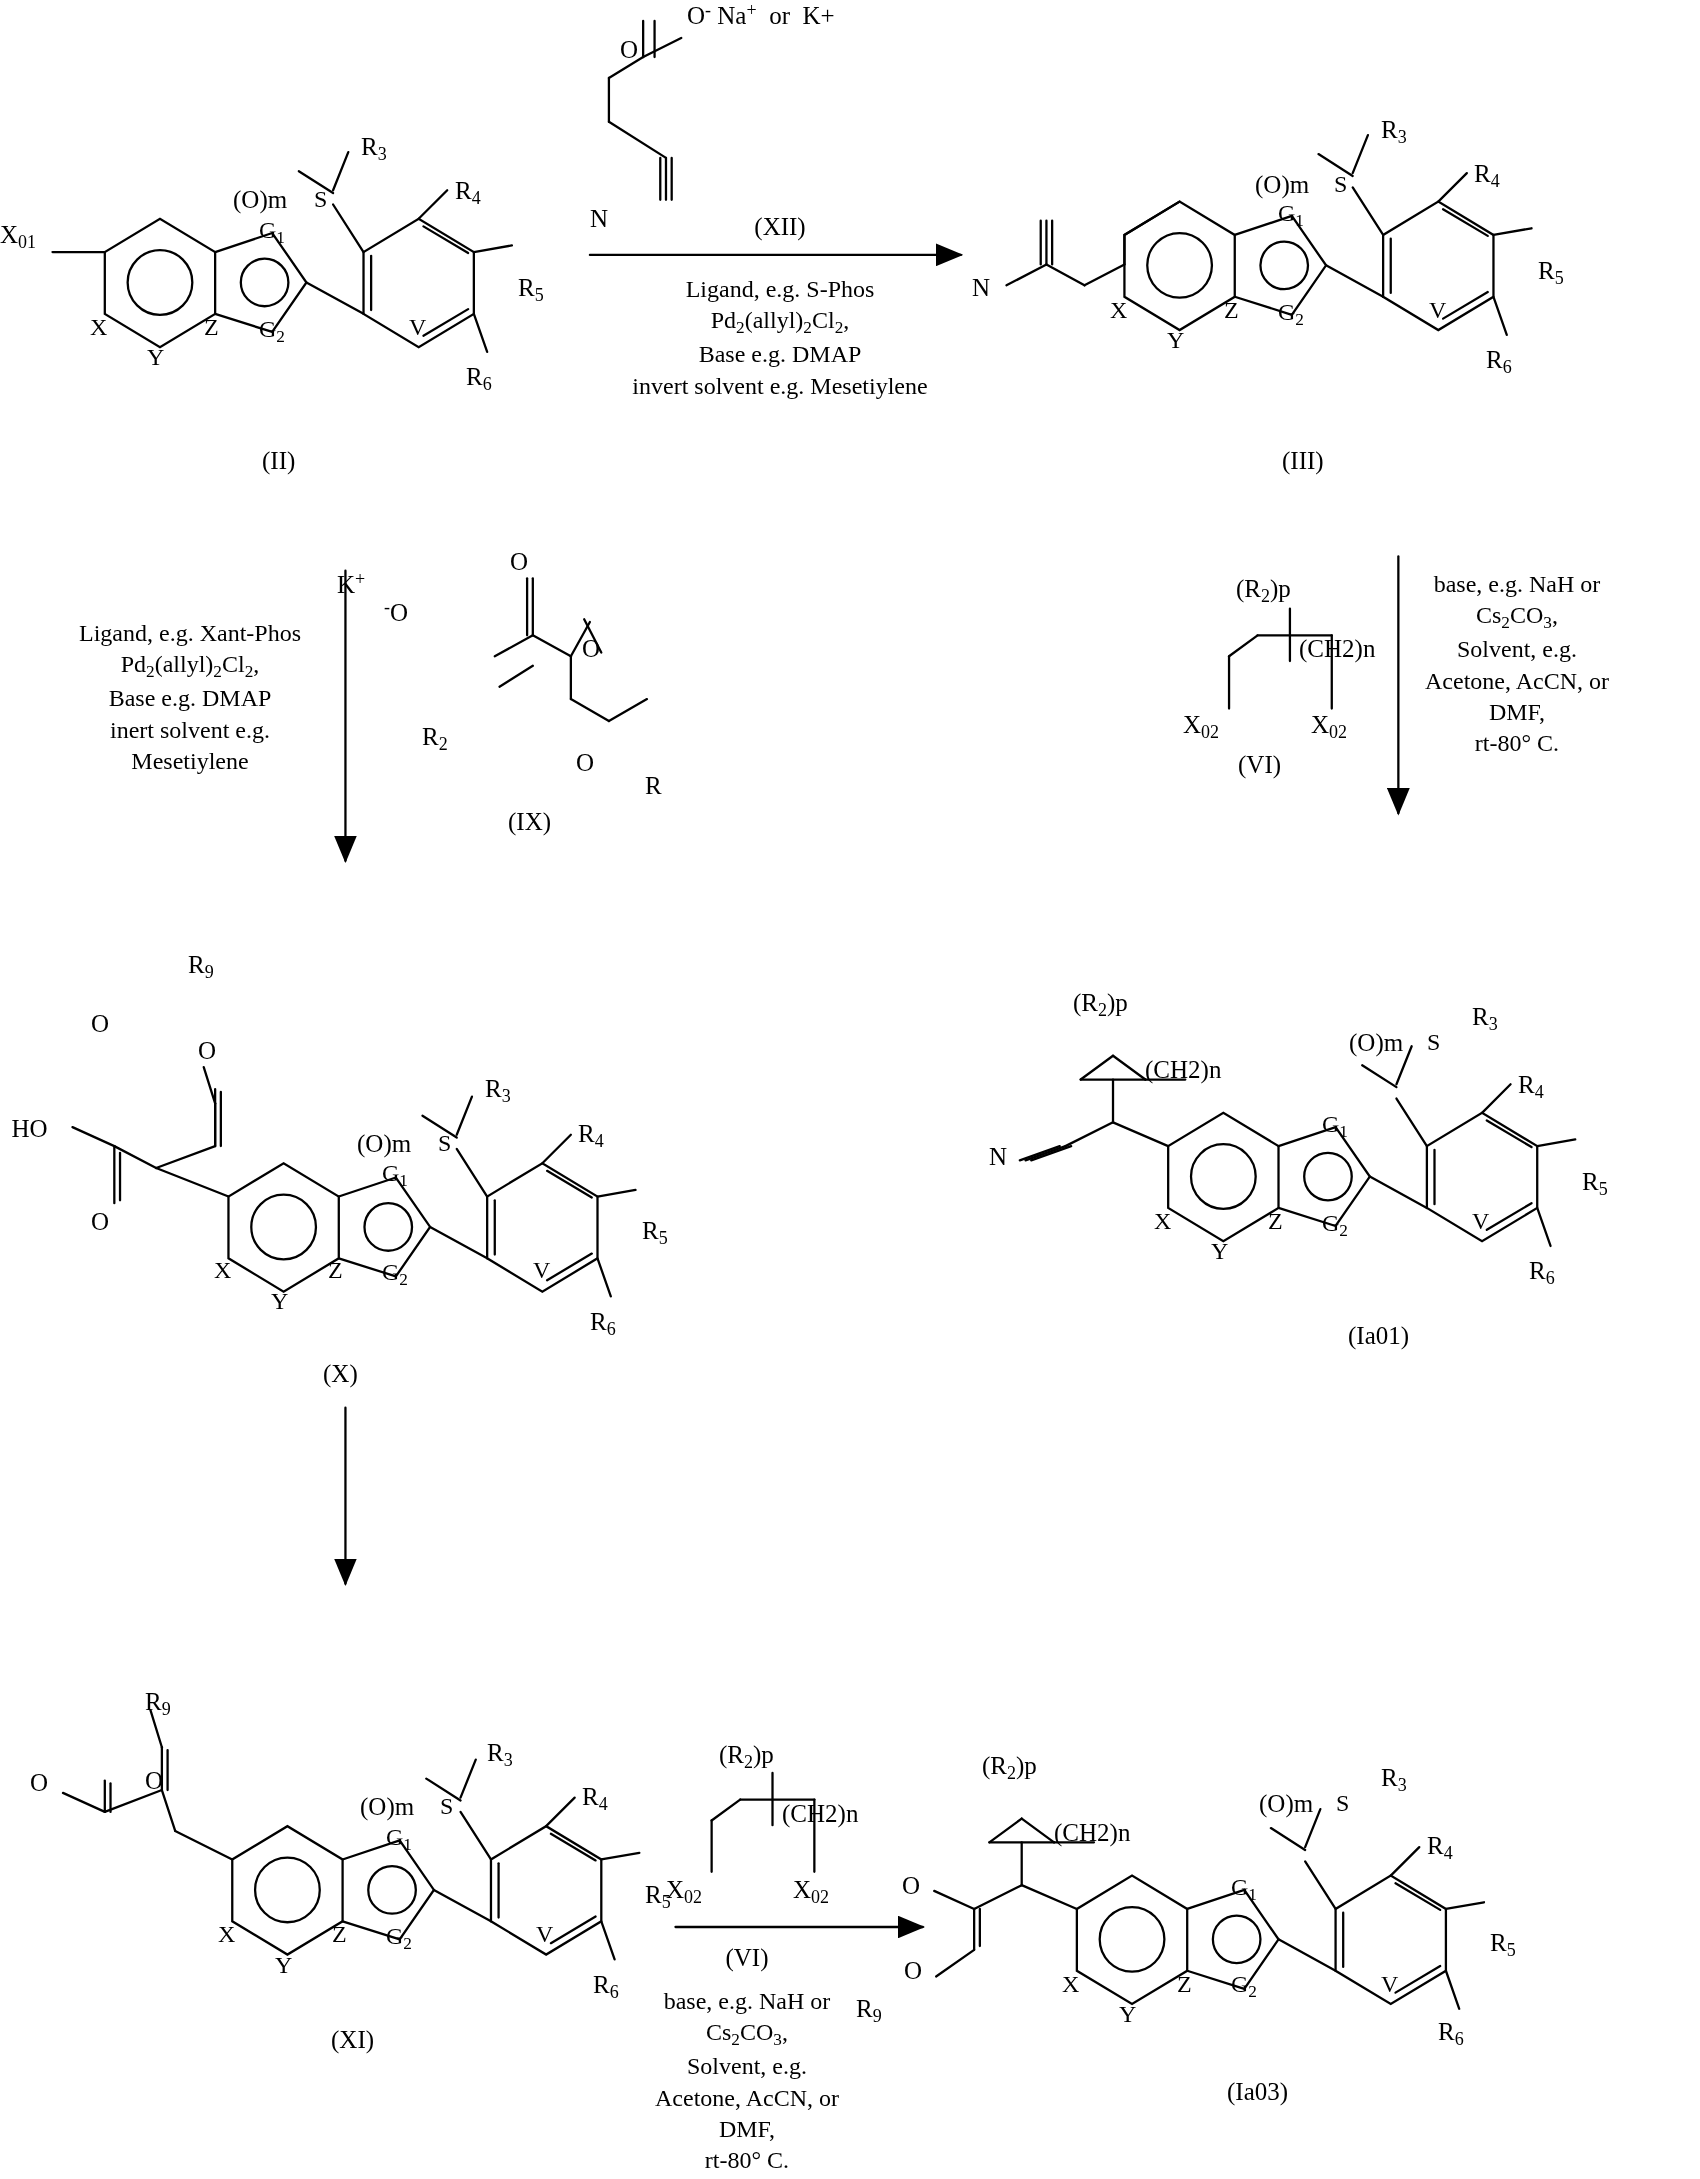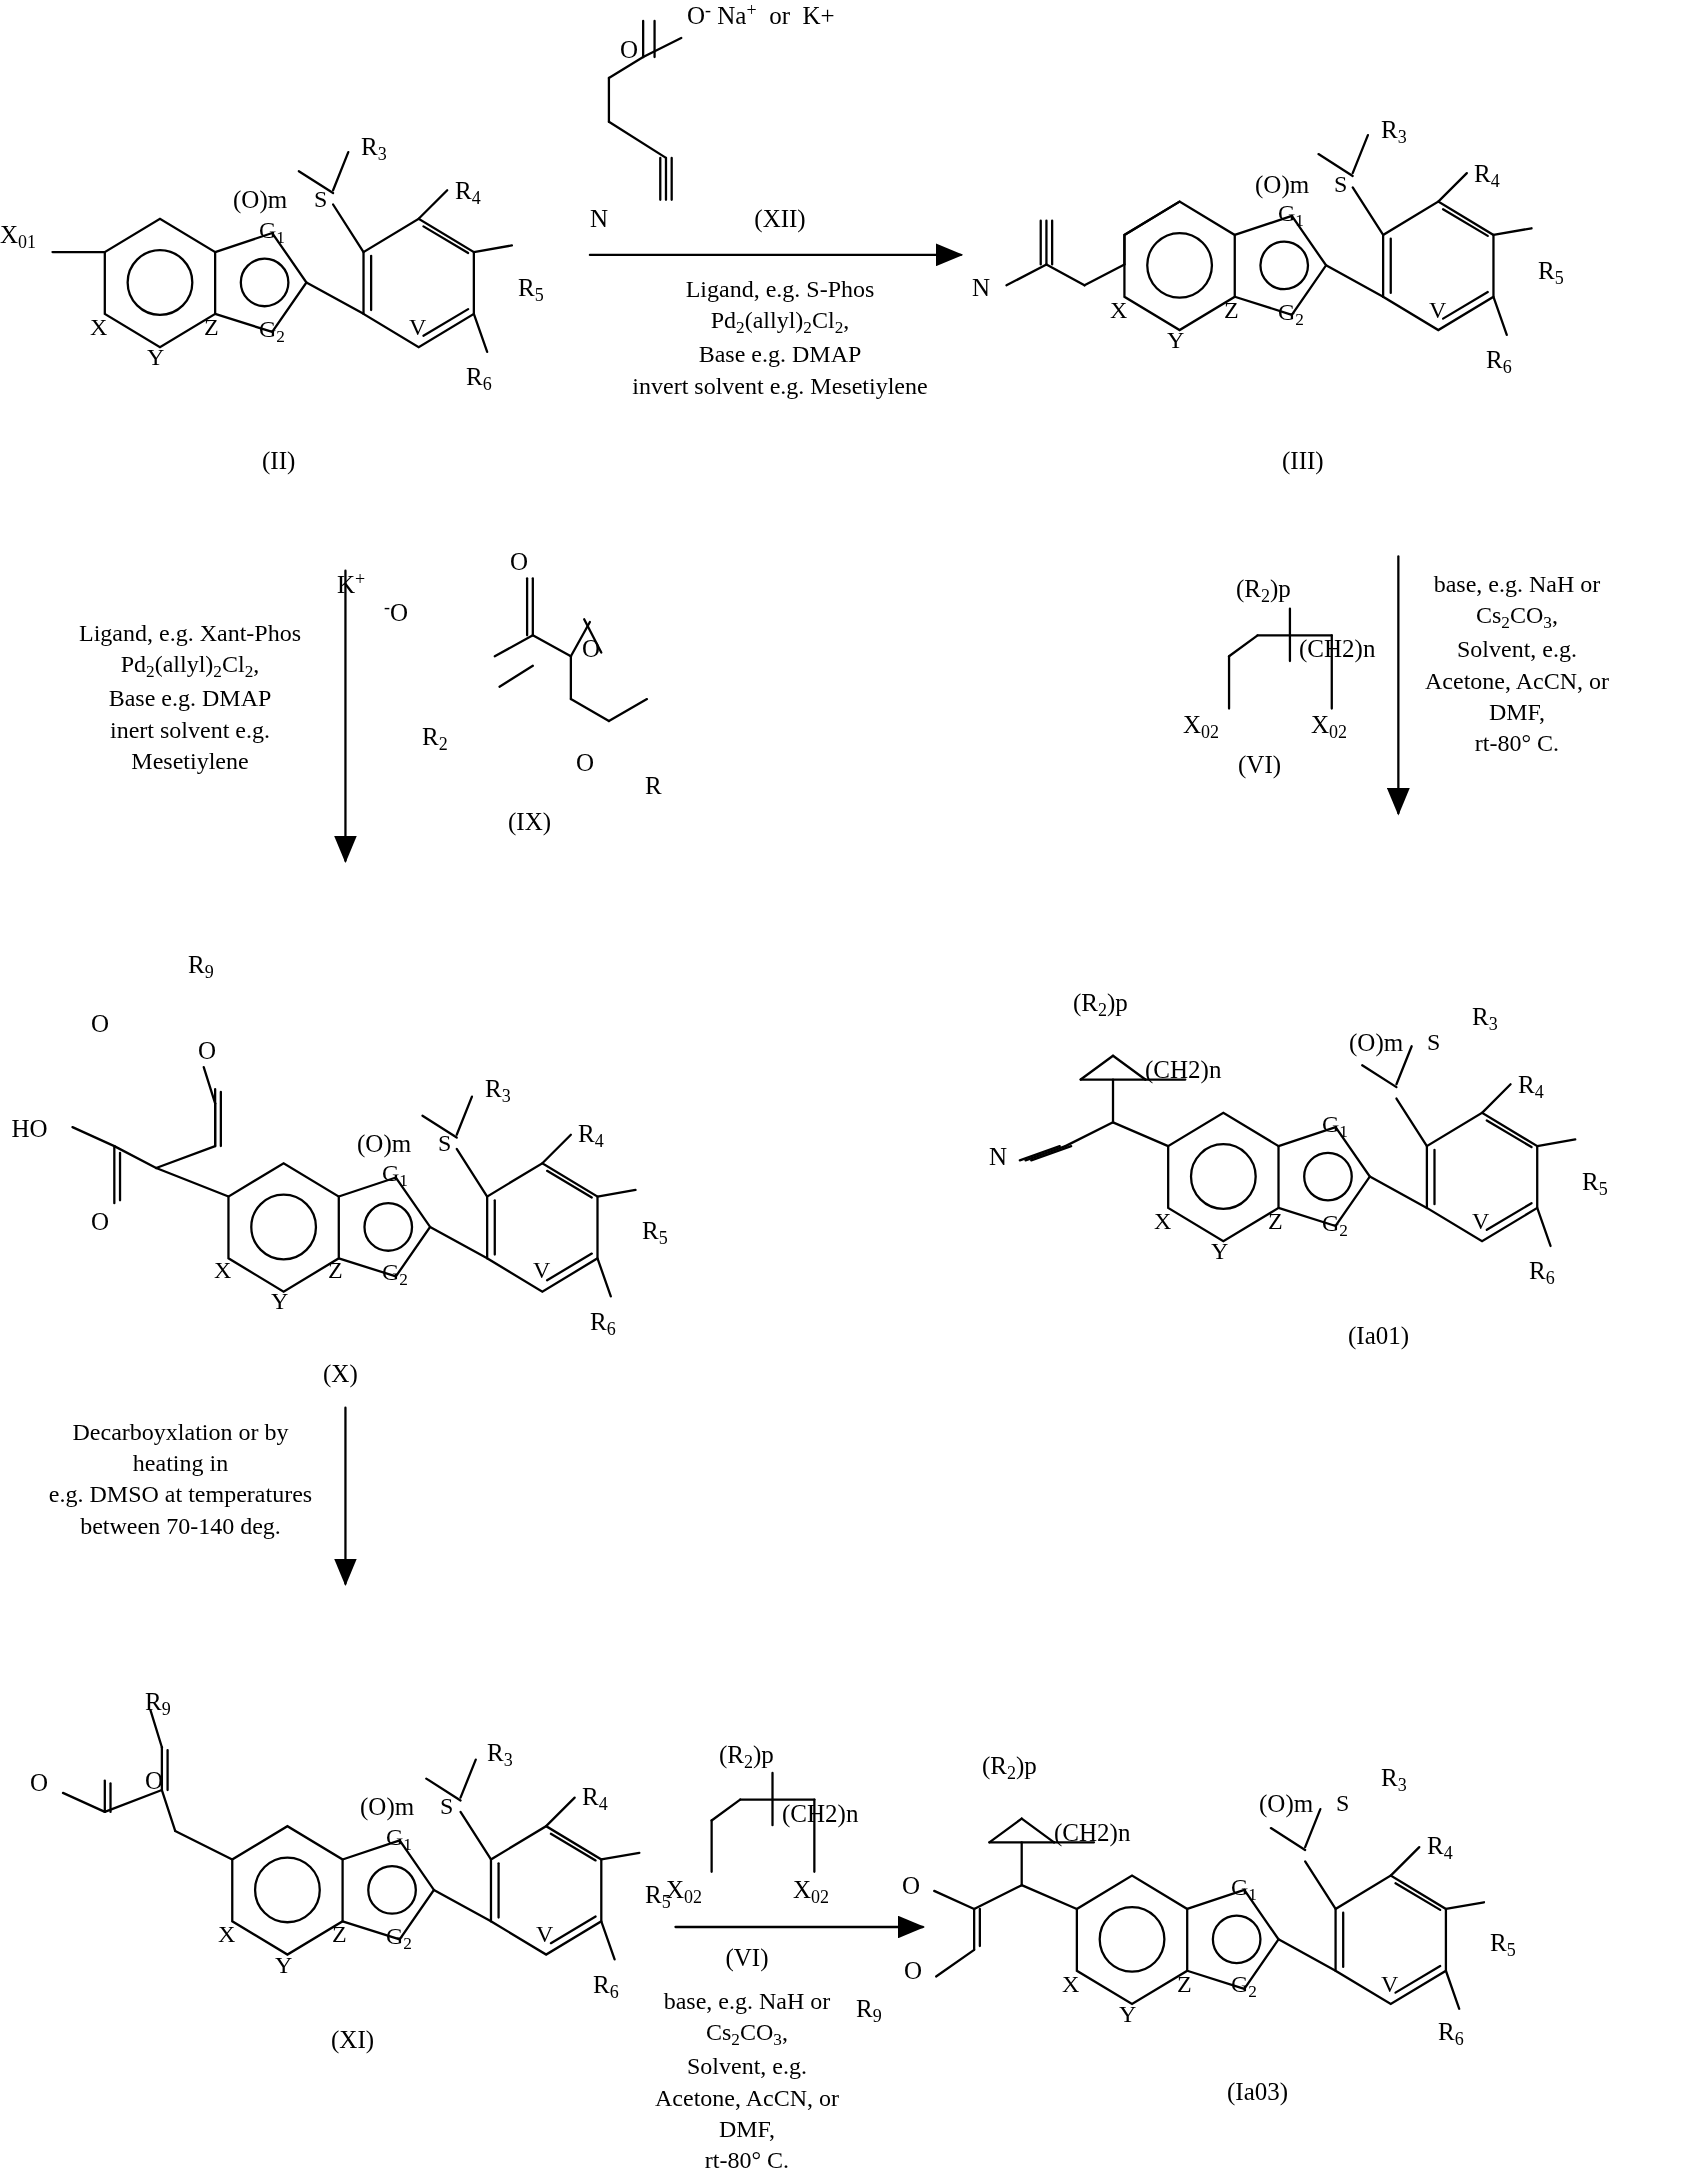--- a/index.html
+++ b/index.html
@@ -222,21 +222,21 @@
   <path d="M1462,1972 L1492,1942"></path>
   <path d="M1520,2007 L1560,2000"></path>
   <path d="M1520,2072 L1534,2112"></path>
   </g>
 </svg>
 
 <div class="lbl f26" style="left:620px;top:36px;">O</div>
 <div class="lbl f26" style="left:687px;top:0px;">O<span class="sup">-</span>&nbsp;Na<span class="sup">+</span>&nbsp; or&nbsp; K+</div>
 <div class="lbl f26" style="left:590px;top:205px;">N</div>
 
-<div class="ctr f26" style="left:666px;top:203px;width:228px;">(XII)</div>
+<div class="ctr f26" style="left:666px;top:211px;width:228px;">(XII)</div>
 <div class="ctr f25" style="left:590px;top:274px;width:380px;">
   Ligand, e.g. S-Phos<br>
   Pd<span class="sub">2</span>(allyl)<span class="sub">2</span>Cl<span class="sub">2</span>,<br>
   Base e.g. DMAP<br>
   invert solvent e.g. Mesetiylene
 </div>
 
 <div class="lbl f26" style="left:0px;top:221px;text-align:right;">X<span class="sub">01</span></div>
 <div class="lbl f26" style="left:233px;top:186px;">(O)m</div>
 <div class="lbl f25" style="left:314px;top:186px;">S</div>
@@ -328,26 +328,20 @@
 <div class="lbl f26" style="left:1582px;top:1168px;">R<span class="sub">5</span></div>
 <div class="lbl f26" style="left:1529px;top:1257px;">R<span class="sub">6</span></div>
 <div class="lbl f25" style="left:1322px;top:1111px;">G<span class="sub">1</span></div>
 <div class="lbl f25" style="left:1322px;top:1210px;">G<span class="sub">2</span></div>
 <div class="lbl f25" style="left:1154px;top:1208px;">X</div>
 <div class="lbl f25" style="left:1211px;top:1238px;">Y</div>
 <div class="lbl f25" style="left:1268px;top:1208px;">Z</div>
 <div class="lbl f25" style="left:1472px;top:1208px;">V</div>
 <div class="lbl f26" style="left:1332px;top:1322px;margin-left:16px;">(Ia01)</div>
 
-<div class="ctr f25" style="left:28.5px;top:1417px;width:304px;">
-  Decarboyxlation or by<br>
-  heating in<br>
-  e.g. DMSO at temperatures<br>
-  between 70-140 deg.
-</div>
 
 <div class="lbl f26" style="left:145px;top:1688px;">R<span class="sub">9</span></div>
 <div class="lbl f26" style="left:145px;top:1767px;">O</div>
 <div class="lbl f26" style="left:30px;top:1769px;">O</div>
 <div class="lbl f26" style="left:360px;top:1793px;">(O)m</div>
 <div class="lbl f25" style="left:440px;top:1793px;">S</div>
 <div class="lbl f26" style="left:487px;top:1739px;">R<span class="sub">3</span></div>
 <div class="lbl f26" style="left:582px;top:1783px;">R<span class="sub">4</span></div>
 <div class="lbl f26" style="left:645px;top:1881px;">R<span class="sub">5</span></div>
 <div class="lbl f26" style="left:593px;top:1971px;">R<span class="sub">6</span></div>

